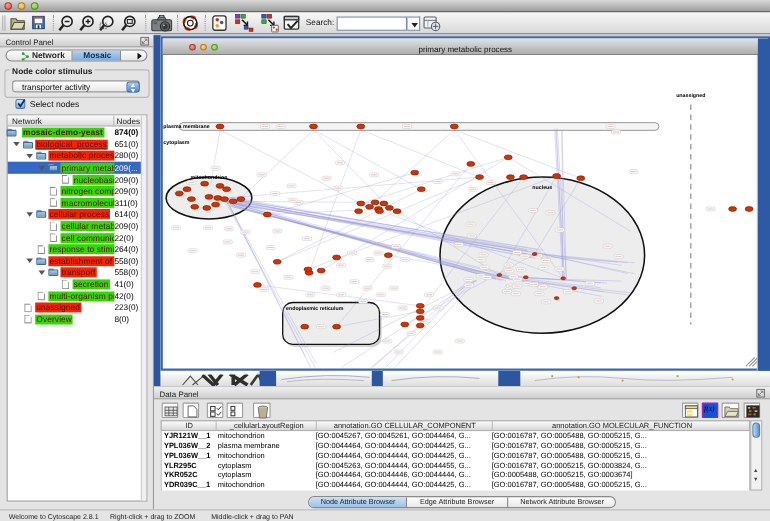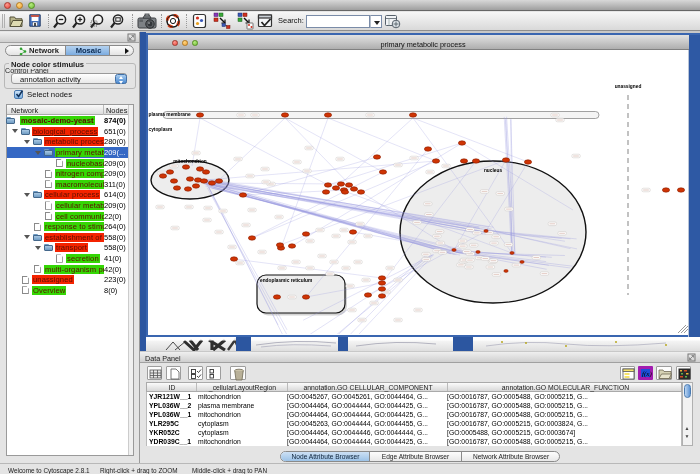--- a/index.html
+++ b/index.html
@@ -107,21 +107,21 @@
 <svg width="17" height="17" style="position:absolute;left:384px;top:13px;" viewBox="0 0 17 17">
   <rect x="1.5" y="2.5" width="11" height="10" rx="1" fill="#f2f4f6" stroke="#56606a" stroke-width="1"></rect>
   <line x1="1.5" y1="5.5" x2="12.5" y2="5.5" stroke="#56606a" stroke-width="0.8"></line>
   <line x1="5" y1="5.5" x2="5" y2="12.5" stroke="#9aa" stroke-width="0.8"></line>
   <circle cx="12" cy="11" r="3.8" fill="#dfe5ea" stroke="#56606a" stroke-width="1"></circle>
   <path d="M12 8.5 v5 M9.5 11 h5" stroke="#56606a" stroke-width="0.9"></path>
 </svg>
 
 <div class="abs" style="left:0;top:32px;width:140px;height:431px;background:#e4e4e4;border-right:1px solid #9a9a9a;">
   <div class="abs" style="left:0;top:0;width:139px;height:11px;background:linear-gradient(#efefef,#cfcfcf);border-bottom:1px solid #a0a0a0;">
-    <div class="abs" style="left:5px;top:1.5px;font-size:7.2px;color:#222;margin-top:32px;">Control Panel</div>
+    <div class="abs" style="left:5px;top:1.5px;font-size:7.2px;color:#222;">Control Panel</div>
     <svg width="9" height="9" style="position:absolute;left:127px;top:1px;" viewBox="0 0 9 9">
       <rect x="1" y="1" width="7" height="7" fill="none" stroke="#777" stroke-width="1"></rect>
       <path d="M2.5 6.5 L6.5 2.5 M4.5 2.5 h2 v2 M2.5 4.5 v2 h2" stroke="#777" stroke-width="0.8" fill="none"></path>
     </svg>
   </div>
 
   <div class="abs" style="left:5px;top:13px;width:129px;height:11px;border:1px solid #8a8a8a;border-radius:5.5px;background:linear-gradient(#fdfdfd,#e4e4e4);overflow:hidden;">
     <div class="abs" style="left:59px;top:0;width:45px;height:11px;background:linear-gradient(#b4d2f0,#6fa3dc);border-left:1px solid #8a8a8a;border-right:1px solid #8a8a8a;"></div>
     <svg width="8" height="9" style="position:absolute;left:13px;top:1px;" viewBox="0 0 8 9">
       <circle cx="2" cy="1.8" r="1.3" fill="#2fa32f"></circle>
@@ -131,21 +131,21 @@
     </svg>
     <div class="abs" style="left:23px;top:0px;width:36px;font-size:7.6px;font-weight:bold;color:#222;line-height:10px;">Network</div>
     <div class="abs" style="left:61px;top:0px;width:43px;text-align:center;font-size:7.6px;font-weight:bold;color:#0a2a52;line-height:10px;">Mosaic</div>
     <div class="abs" style="left:119px;top:2.2px;width:0;height:0;border-top:3.2px solid transparent;border-bottom:3.2px solid transparent;border-left:4.5px solid #111;"></div>
   </div>
 
   <div class="abs" style="left:4px;top:31px;width:132px;height:26px;border:1px solid #b8b8b8;border-radius:3px;"></div>
   <div class="abs" style="left:9px;top:27.5px;background:#e4e4e4;padding:0 2px;font-size:7.6px;font-weight:bold;color:#222;">Node color stimulus</div>
 
   <div class="abs" style="left:11px;top:41px;width:116px;height:10.5px;background:linear-gradient(#ffffff,#e8e8e8);border:1px solid #9a9a9a;border-radius:3px;">
-    <div class="abs" style="left:8px;top:0.8px;font-size:7.6px;color:#111;">annotation activity</div>
+    <div class="abs" style="left:8px;top:0.8px;font-size:7.6px;color:#111;">transporter activity</div>
     <div class="abs" style="left:103px;top:-0.5px;width:12px;height:10.5px;background:linear-gradient(#a8cdf0,#4d8ad0);border:0.5px solid #4070a8;border-radius:2.5px;">
       <div class="abs" style="left:3.2px;top:1.6px;width:0;height:0;border-left:2.6px solid transparent;border-right:2.6px solid transparent;border-bottom:3px solid #fff;"></div>
       <div class="abs" style="left:3.2px;top:6px;width:0;height:0;border-left:2.6px solid transparent;border-right:2.6px solid transparent;border-top:3px solid #fff;"></div>
     </div>
   </div>
 
   <div class="abs" style="left:14px;top:58px;width:8.5px;height:8.5px;background:linear-gradient(#cfe4f8,#7db0e0);border:1px solid #4a7ab0;border-radius:2px;">
     <svg width="9" height="10" style="position:absolute;left:-0.5px;top:-2.5px;" viewBox="0 0 9 10">
         <path d="M1.5 5 L3.6 7.5 L7.5 1.5" stroke="#12325a" stroke-width="1.6" fill="none"></path>
       </svg>
@@ -703,21 +703,21 @@
     </svg>
   </div>
 <div style="position:absolute;left:620px;top:366px;width:15px;height:14px;background:#fdfdfd;border:1px solid #9d9d9d;border-radius:1px;">
     <svg width="13" height="12" viewBox="0 0 13 12" style="position:absolute;left:1px;top:1px">
       <rect x="1" y="1" width="11" height="10" fill="#fff" stroke="#555" stroke-width="0.8"></rect>
       <rect x="1" y="1" width="11" height="2.5" fill="#f5e36a" stroke="#555" stroke-width="0.8"></rect>
       <rect x="2.5" y="5" width="5" height="2" fill="#f5e36a"></rect>
       <rect x="2.5" y="8" width="5" height="2" fill="#f5e36a"></rect>
     </svg>
   </div>
-<div style="position:absolute;left:638px;top:366px;width:15px;height:14px;background:#1d4ed8;border:3px solid #a21caf;border-radius:1px;">
+<div style="position:absolute;left:638px;top:366px;width:15px;height:14px;background:#1d4ed8;border:1px solid #a21caf;border-radius:1px;">
     <span style="position:absolute;left:1px;top:1px;font-size:7px;font-style:italic;font-family:Liberation Serif,serif;">f(x)</span>
   </div>
 <div style="position:absolute;left:656px;top:366px;width:16px;height:14px;background:#fdfdfd;border:1px solid #9d9d9d;border-radius:1px;">
     <svg width="14" height="12" viewBox="0 0 14 12" style="position:absolute;left:1px;top:1px">
       <path d="M1 2 h4 l1 1.5 H13 v7 H1 z" fill="#d6d2b4" stroke="#6e6854" stroke-width="0.8"></path>
       <path d="M1 10.5 L3.5 6 h10 l-2.5 4.5 z" fill="#e8e4cc" stroke="#6e6854" stroke-width="0.8"></path>
     </svg>
   </div>
 <div style="position:absolute;left:676px;top:366px;width:15px;height:14px;background:#fdfdfd;border:1px solid #9d9d9d;border-radius:1px;">
     <svg width="13" height="12" viewBox="0 0 13 12" style="position:absolute;left:1px;top:1px">

